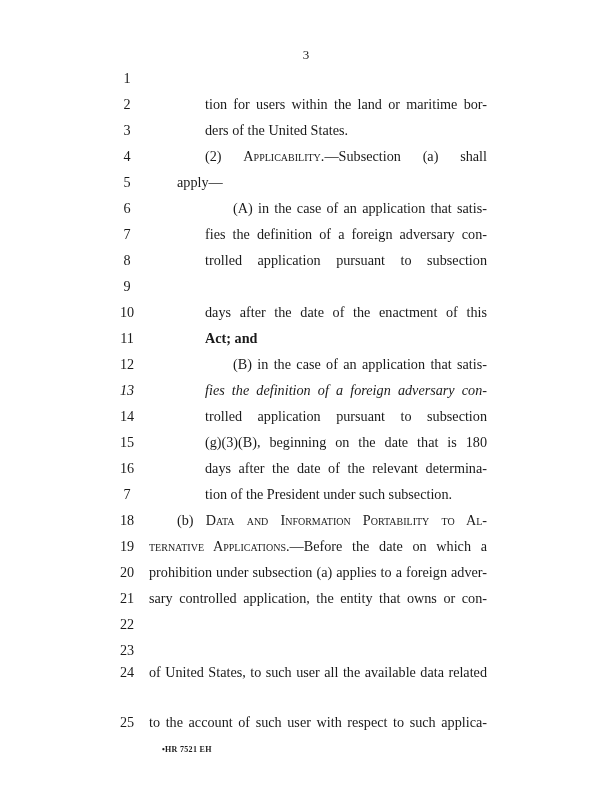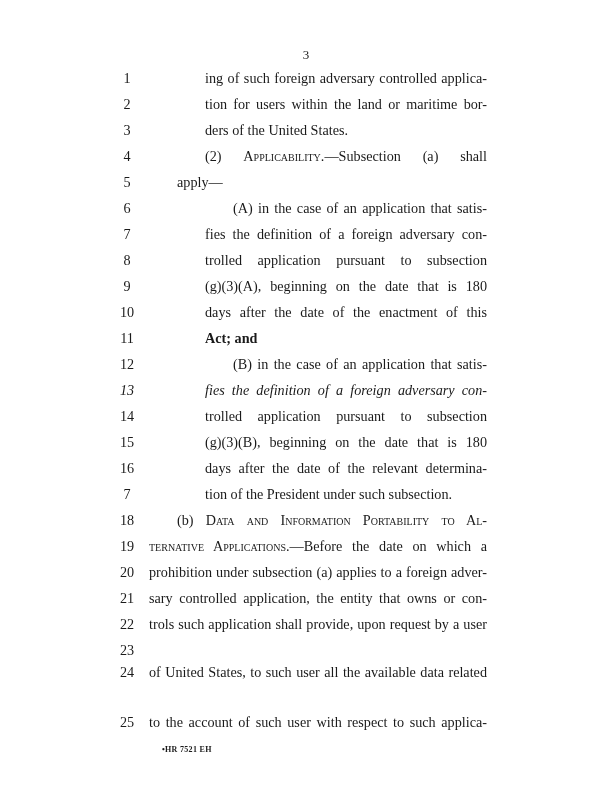--- a/index.html
+++ b/index.html
@@ -15,21 +15,20 @@
   .footer { position: absolute; top: 745px; left: 162px; font-family: "Liberation Serif", serif;
             font-size: 8px; font-weight: bold; letter-spacing: 0.3px; }
 </style>
 </head>
 <body>
 
 <div class="page-num">3</div>
 <div id="lines">
     <div class="line" style="top: 70px;">
       <span class="ln">1</span>
-      <span class="txt" style="left: 205px; width: 282px; white-space: normal;"><span>ing of such foreign adversary controlled applica-</span></span>
     </div>
     <div class="line" style="top: 96px;">
       <span class="ln">2</span>
       <span class="txt" style="left: 205px; width: 282px; white-space: normal;"><span>tion for users within the land or maritime bor-</span></span>
     </div>
     <div class="line" style="top: 122px;">
       <span class="ln">3</span>
       <span class="txt last" style="left: 205px; width: 282px; white-space: normal;"><span>ders of the United States.</span></span>
     </div>
     <div class="line" style="top: 148px;">
@@ -47,21 +46,20 @@
     <div class="line" style="top: 226px;">
       <span class="ln">7</span>
       <span class="txt" style="left: 205px; width: 282px; white-space: normal;"><span>fies the definition of a foreign adversary con-</span></span>
     </div>
     <div class="line" style="top: 252px;">
       <span class="ln">8</span>
       <span class="txt" style="left: 205px; width: 282px; white-space: normal;"><span>trolled application pursuant to subsection</span></span>
     </div>
     <div class="line" style="top: 278px;">
       <span class="ln">9</span>
-      <span class="txt" style="left: 205px; width: 282px; white-space: normal;"><span>(g)(3)(A), beginning on the date that is 180</span></span>
     </div>
     <div class="line" style="top: 304px;">
       <span class="ln">10</span>
       <span class="txt" style="left: 205px; width: 282px; white-space: normal;"><span>days after the date of the enactment of this</span></span>
     </div>
     <div class="line" style="top: 330px;">
       <span class="ln">11</span>
       <span class="txt last" style="left: 205px; width: 282px; white-space: normal; font-weight: bold;"><span>Act; and</span></span>
     </div>
     <div class="line" style="top: 356px;">
@@ -99,21 +97,20 @@
     <div class="line" style="top: 564px;">
       <span class="ln">20</span>
       <span class="txt" style="left: 149px; width: 338px; white-space: normal;"><span>prohibition under subsection (a) applies to a foreign adver-</span></span>
     </div>
     <div class="line" style="top: 590px;">
       <span class="ln">21</span>
       <span class="txt" style="left: 149px; width: 338px; white-space: normal;"><span>sary controlled application, the entity that owns or con-</span></span>
     </div>
     <div class="line" style="top: 616px;">
       <span class="ln">22</span>
-      <span class="txt" style="left: 149px; width: 338px; white-space: normal;"><span>trols such application shall provide, upon request by a user</span></span>
     </div>
     <div class="line" style="top: 642px;">
       <span class="ln">23</span>
     </div>
     <div class="line" style="top: 664px;">
       <span class="ln">24</span>
       <span class="txt" style="left: 149px; width: 338px; white-space: normal;"><span>of United States, to such user all the available data related</span></span>
     </div>
     <div class="line" style="top: 714px;">
       <span class="ln">25</span>

